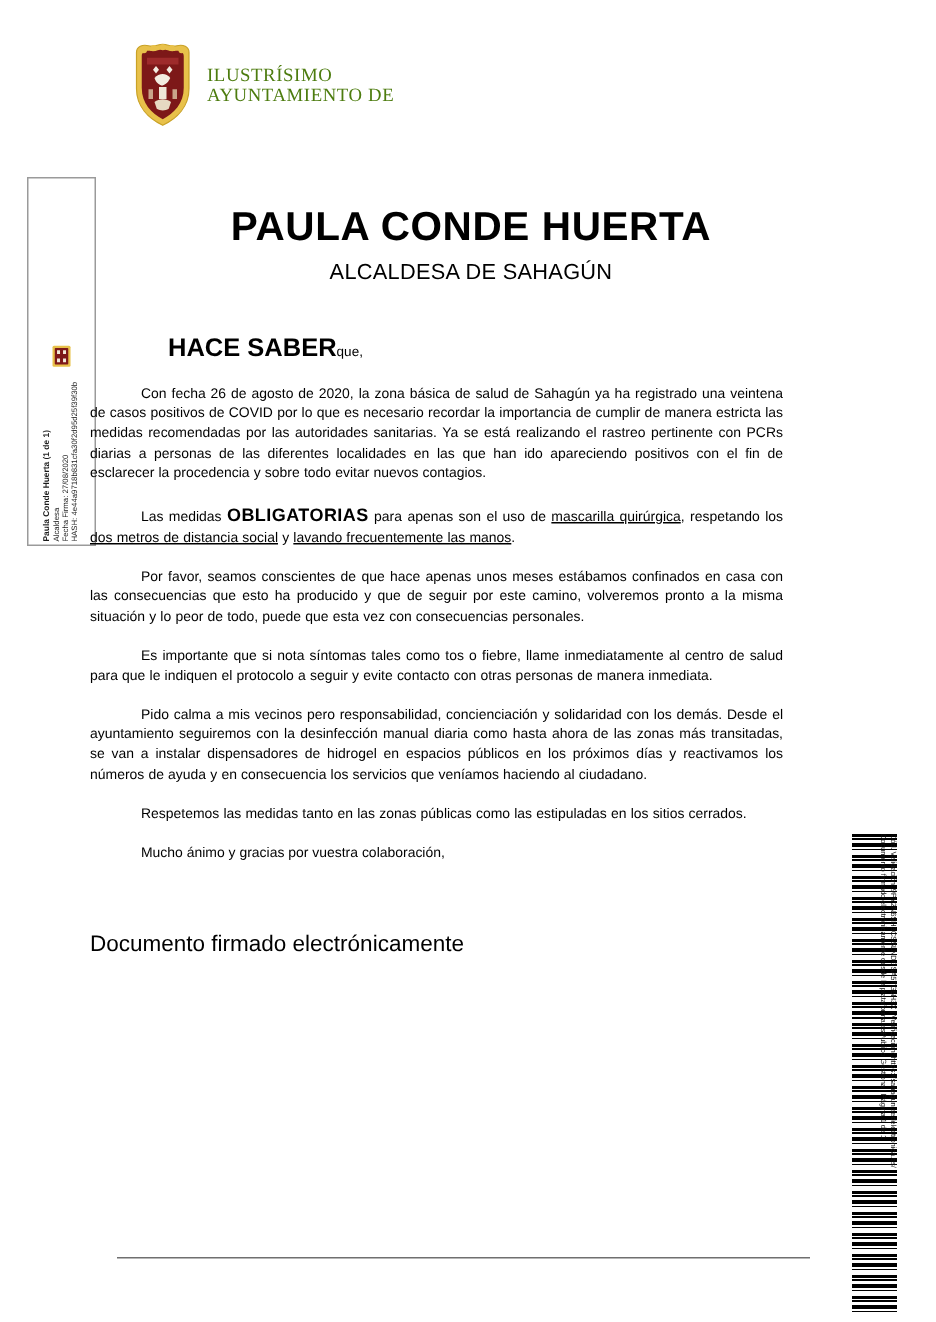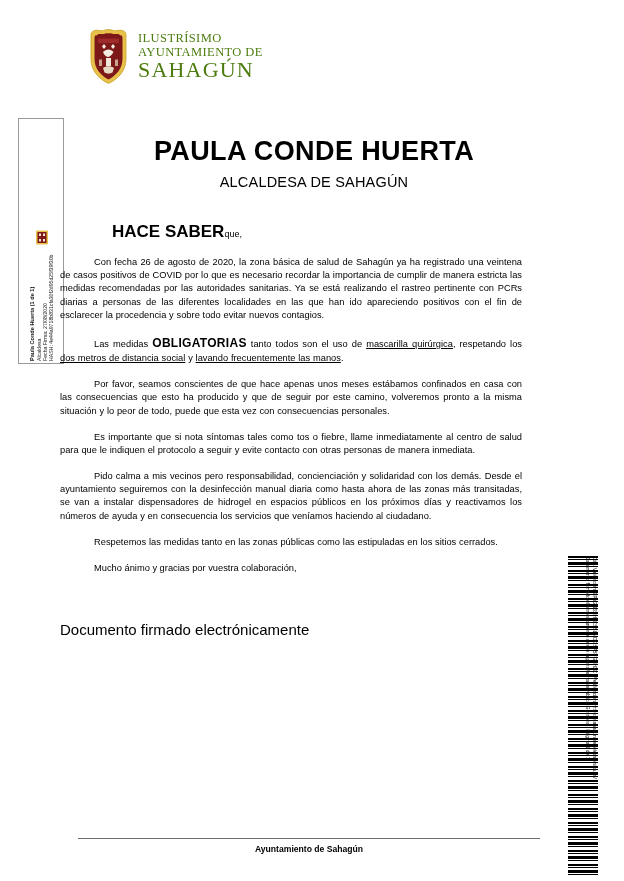--- a/index.html
+++ b/index.html
@@ -251,53 +251,51 @@
         <path d="M30 48 c6 -7 16 -7 21 0 c-3 7 -9 10 -11 10 c-2 0 -8 -3 -10 -10 z" fill="#f3ece0"></path>
         <rect x="36" y="60" width="10" height="16" fill="#f0e7d8"></rect>
         <path d="M30 80 c6 -5 16 -5 22 0 l-3 9 c-5 3 -11 3 -16 0 z" fill="#e6d9c2"></path>
         <rect x="22" y="63" width="6" height="13" fill="#c9a48a"></rect>
         <rect x="54" y="63" width="6" height="13" fill="#c9a48a"></rect>
       </svg>
     </span>
     <span class="logo-text">
       <span class="l1">ILUSTRÍSIMO</span>
       <span class="l2">AYUNTAMIENTO DE</span>
-      <span class="l3">SAHAGÚN</span>
     </span>
   </div>
 </div>
 
 <div class="doc-title">PAULA CONDE HUERTA</div>
 <div class="doc-sub">ALCALDESA DE SAHAGÚN</div>
 
 <div class="body-area">
 
   <div class="hace-saber">
     <span>HACE SABER</span><span class="que">que,</span>
   </div>
 
   <p class="para">Con fecha 26 de agosto de 2020, la zona básica de salud de Sahagún ya ha registrado una veintena de casos positivos de COVID por lo que es necesario recordar la importancia de cumplir de manera estricta las medidas recomendadas por las autoridades sanitarias. Ya  se está realizando el rastreo pertinente con PCRs diarias a personas de las diferentes localidades en las que han ido apareciendo positivos con el fin de esclarecer la procedencia y sobre todo evitar nuevos contagios.</p>
 
-  <p class="para"><span>Las medidas </span><span class="b">OBLIGATORIAS</span><span> tanto todos son el uso de </span><span class="u">mascarilla quirúrgica</span><span>, respetando los </span><span class="u">dos metros de distancia social</span><span> y </span><span class="u">lavando frecuentemente las manos</span><span>.</span></p>
+  <p class="para"><span>Las medidas </span><span class="b">OBLIGATORIAS</span><span> para apenas son el uso de </span><span class="u">mascarilla quirúrgica</span><span>, respetando los </span><span class="u">dos metros de distancia social</span><span> y </span><span class="u">lavando frecuentemente las manos</span><span>.</span></p>
 
   <p class="para">Por favor, seamos conscientes de que hace apenas unos meses estábamos confinados en casa con las consecuencias que esto ha producido y que de seguir por este camino, volveremos pronto a la misma situación y lo peor de todo, puede que esta vez con consecuencias personales.</p>
 
   <p class="para">Es importante que si nota síntomas tales como tos o fiebre, llame inmediatamente al centro de salud para que le indiquen el protocolo a seguir y evite contacto con otras personas de manera inmediata.</p>
 
   <p class="para">Pido calma a mis vecinos pero responsabilidad, concienciación y solidaridad con los demás. Desde el ayuntamiento seguiremos con la desinfección manual diaria como hasta ahora de las zonas más transitadas, se van a instalar dispensadores de hidrogel en espacios públicos en los próximos días y reactivamos los números de ayuda y en consecuencia los servicios que veníamos haciendo al ciudadano.</p>
 
 
   <p class="para">Respetemos las medidas tanto en las zonas públicas como las estipuladas en los sitios cerrados.</p>
 
   <p class="plain-line">Mucho ánimo y gracias por vuestra colaboración,</p>
 
   <div class="signed-line">Documento firmado electrónicamente</div>
 </div>
 
 <div class="footer">
-  <div class="f1">Ayuntamiento de Sahagún</div>
 </div>
 
 <div class="barcode-strip"></div>
 <div class="barcode-text">
   <div>Cód. Validación: 9PY2N6SH3CSSLNDGSA5TG5H3X | Verificación: https://sahagun.sedelectronica.es/</div>
   <div>Documento firmado electrónicamente desde la plataforma esPublico Gestiona | Página 1 de 1</div>
 </div>
 
 </body></html>

